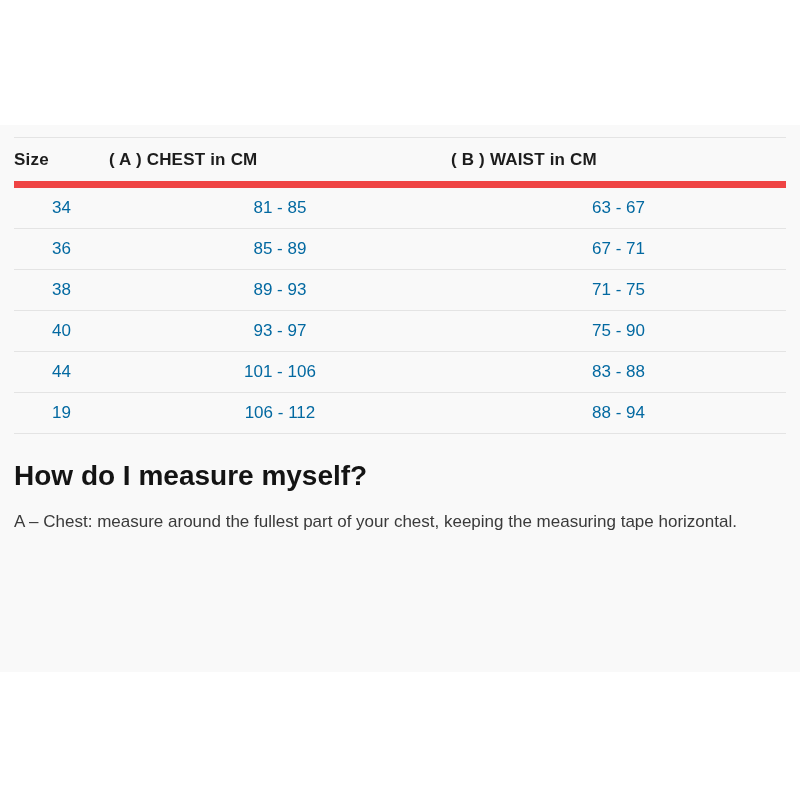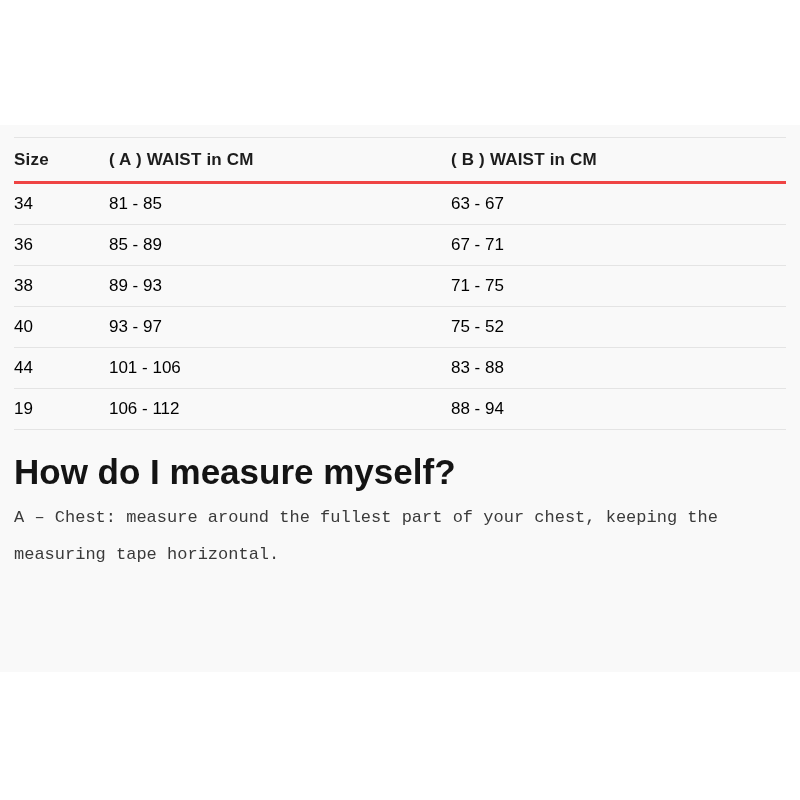--- a/index.html
+++ b/index.html
@@ -32,62 +32,61 @@
   }
   table.size-chart col.c-size  { width: 12.3%; }
   table.size-chart col.c-chest { width: 44.3%; }
   table.size-chart col.c-waist { width: 43.4%; }
   table.size-chart th {
     text-align: left;
     font-size: 17px;
     font-weight: bold;
     color: #1d1d1d;
     padding: 12px 0 11px 0;
-    border-bottom: 3px solid #ef4444;
+    border-bottom: 7px solid #ef4444;
     letter-spacing: 0.2px;
   }
   table.size-chart td {
-    text-align: left;
+    text-align: center;
     font-size: 17px;
     font-weight: normal;
-    color: #000000;
+    color: #0369a1;
     padding: 10px 0;
     border-bottom: 1px solid #e4e4e4;
   }
   h2.measure-heading {
     margin: 23px 0 8px 0;
-    font-size: 35px;
+    font-size: 28px;
     line-height: 38px;
     font-weight: bold;
     color: #141414;
   }
   p.measure-text {
     margin: 0;
     font-size: 17px;
     line-height: 37px;
     color: #3a3a3a;
-    font-family: Liberation Mono, monospace;
   }
 </style>
 </head>
 <body>
 
 <div class="page">
   <section class="content-band">
 
     <table class="size-chart">
       <colgroup>
         <col class="c-size">
           <col class="c-chest">
           <col class="c-waist">
       </colgroup>
       <thead>
         <tr>
           <th>Size</th>
-          <th>( A ) WAIST in CM</th>
+          <th>( A ) CHEST in CM</th>
           <th>( B ) WAIST in CM</th>
         </tr>
       </thead>
       <tbody>
         <tr>
           <td>34</td>
           <td>81 - 85</td>
           <td>63 - 67</td>
         </tr>
         <tr>
@@ -96,21 +95,21 @@
           <td>67 - 71</td>
         </tr>
         <tr>
           <td>38</td>
           <td>89 - 93</td>
           <td>71 - 75</td>
         </tr>
         <tr>
           <td>40</td>
           <td>93 - 97</td>
-          <td>75 - 52</td>
+          <td>75 - 90</td>
         </tr>
         <tr>
           <td>44</td>
           <td>101 - 106</td>
           <td>83 - 88</td>
         </tr>
         <tr>
           <td>19</td>
           <td>106 - 112</td>
           <td>88 - 94</td>

